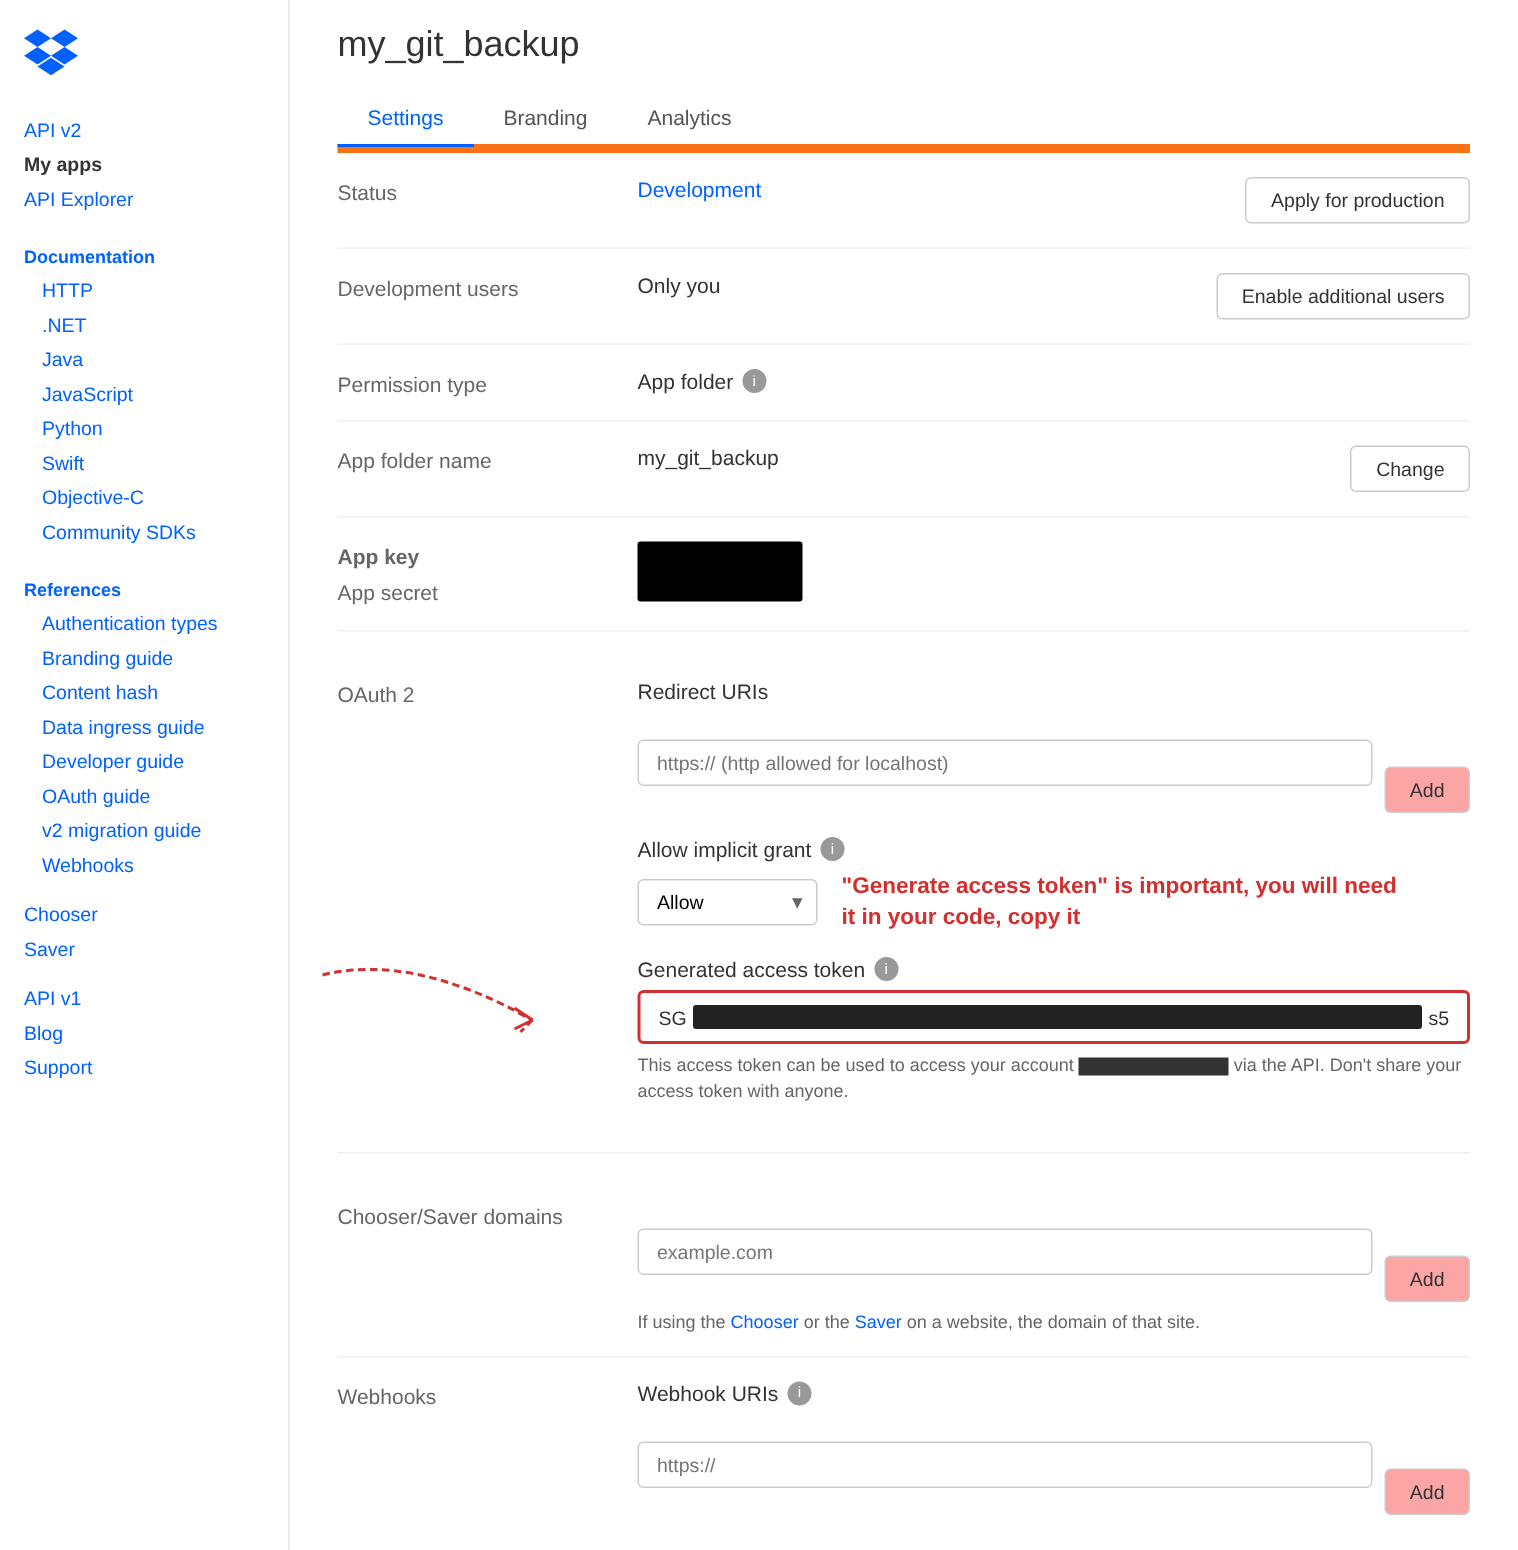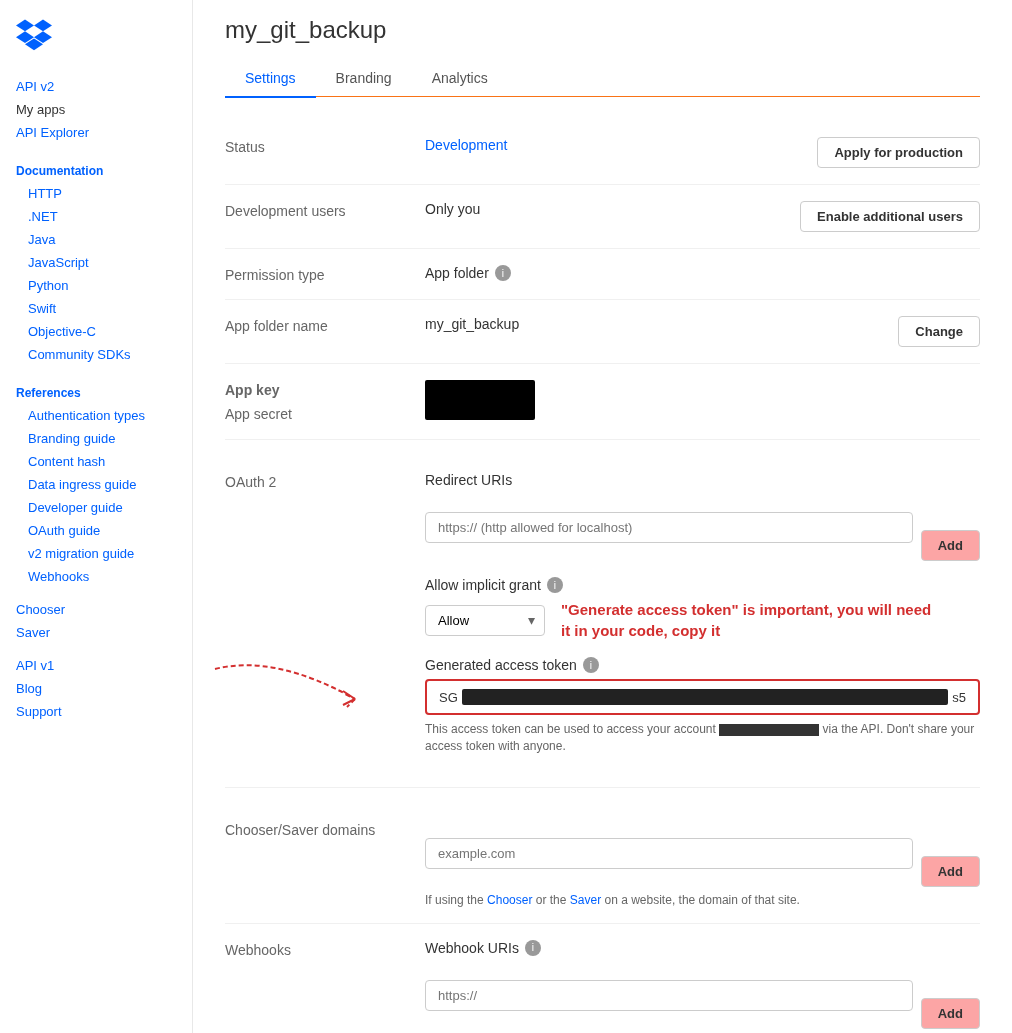--- a/index.html
+++ b/index.html
@@ -5,42 +5,42 @@
     * { box-sizing: border-box; margin: 0; padding: 0; }
     body { font-family: -apple-system, BlinkMacSystemFont, 'Segoe UI', Arial, sans-serif; font-size: 14px; color: #333; background: #fff; }
     
     .layout { display: flex; min-height: 1033px; }
     
     
     .sidebar { width: 193px; padding: 16px 0; border-right: 1px solid #e8e8e8; flex-shrink: 0; }
     .sidebar-logo { padding: 0 16px 20px 16px; }
     .dropbox-icon { width: 36px; height: 36px; }
     .sidebar-link { display: block; padding: 4px 16px; color: #0061fe; text-decoration: none; font-size: 13px; }
-    .sidebar-section-title { display: block; padding: 4px 16px; font-size: 13px; font-weight: 400; color: #333; }
+    .sidebar-section-title { display: block; padding: 4px 16px; font-size: 13px; font-weight: 700; color: #333; }
     .sidebar-indent { padding-left: 28px; }
     .sidebar-section-header { padding: 10px 16px 4px 16px; font-size: 12px; font-weight: 600; color: #0061fe; }
     .sidebar-spacer { height: 10px; }
     
     
     .main { flex: 1; padding: 16px 32px; }
     .page-title { font-size: 24px; font-weight: 400; color: #333; margin-bottom: 16px; }
     
     
-    .tabs { display: flex; border-bottom: 1px solid #f97316; margin-bottom: 24px; }
+    .tabs { display: flex; border-bottom: 6px solid #f97316; }
     .tab { padding: 10px 20px; cursor: pointer; font-size: 14px; color: #555; text-decoration: none; border-bottom: 2px solid transparent; margin-bottom: -2px; }
     .tab.active { color: #0061fe; border-bottom: 2px solid #0061fe; }
     
     
     .settings-row { display: flex; align-items: flex-start; padding: 16px 0; border-bottom: 1px solid #f0f0f0; }
     .settings-label { width: 200px; flex-shrink: 0; color: #666; font-size: 14px; padding-top: 2px; }
     .settings-value { flex: 1; }
     .settings-action { margin-left: 16px; }
     
     .status-link { color: #0061fe; text-decoration: none; }
-    .btn { padding: 7px 16px; border: 1px solid #ccc; background: #fff; border-radius: 4px; cursor: pointer; font-size: 13px; color: #333; font-weight: bold; }
+    .btn { padding: 7px 16px; border: 1px solid #ccc; background: #fff; border-radius: 4px; cursor: pointer; font-size: 13px; color: #333; }
     
     .app-key-block { width: 110px; height: 40px; background: #000; display: inline-block; border-radius: 2px; }
     
     
     .oauth-section { padding: 16px 0; }
     .field-group { margin-bottom: 16px; }
     .field-label { font-size: 14px; font-weight: 500; margin-bottom: 6px; display: flex; align-items: center; gap: 6px; }
     .info-icon { width: 16px; height: 16px; border-radius: 50%; background: #999; color: #fff; font-size: 10px; display: inline-flex; align-items: center; justify-content: center; cursor: default; flex-shrink: 0; }
     .input-row { display: flex; gap: 8px; align-items: center; }
     .text-input { border: 1px solid #ccc; border-radius: 4px; padding: 7px 12px; font-size: 13px; color: #999; flex: 1; outline: none; }

